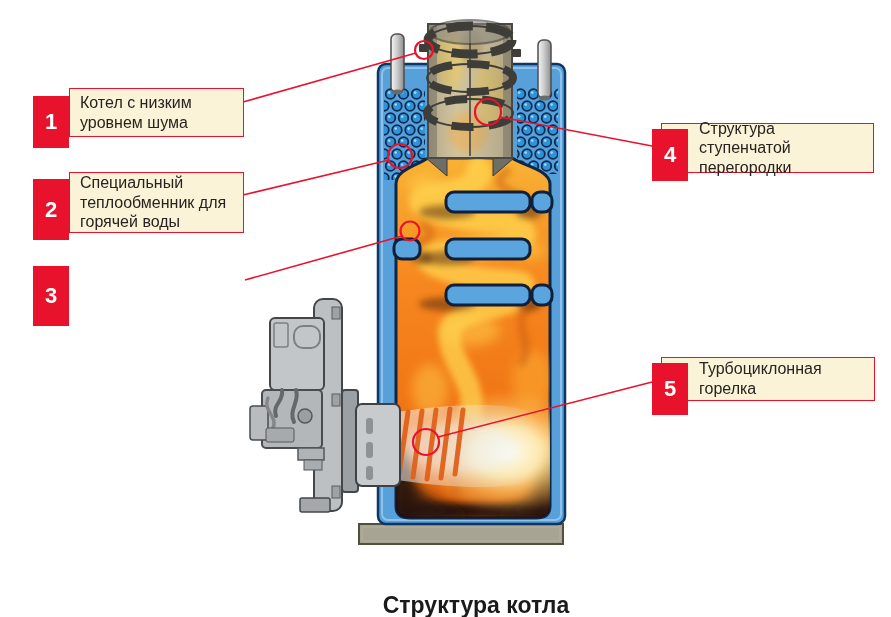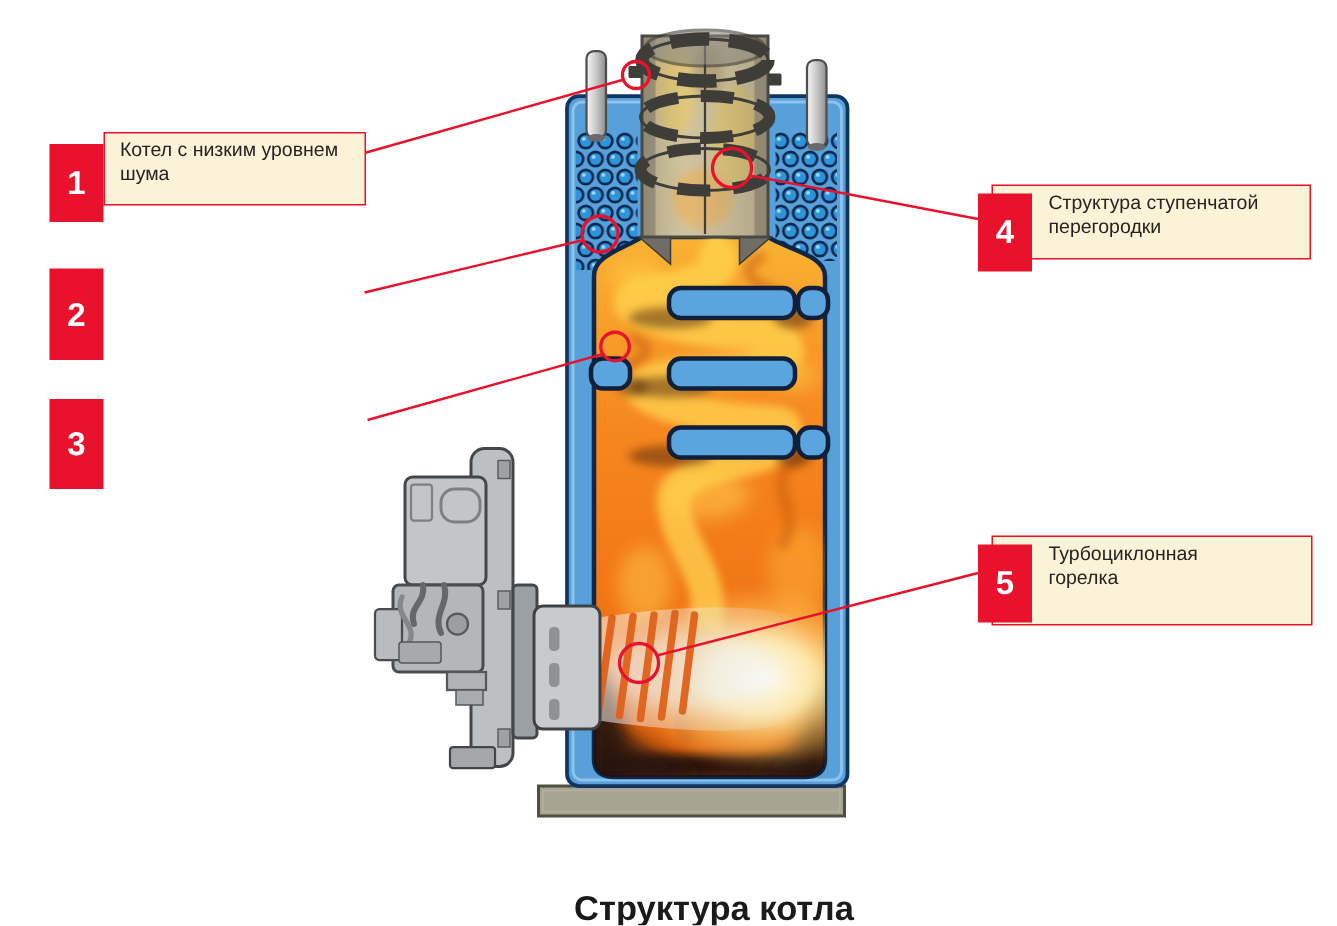--- a/index.html
+++ b/index.html
@@ -10,22 +10,22 @@
   }
   html,body{margin:0;padding:0;background:#fff;}
   .stage{position:relative;width:891px;height:617px;background:#fff;overflow:hidden;
          font-family:"Liberation Sans",sans-serif;}
   .stage svg.boiler{position:absolute;left:0;top:0;}
   .callout{position:absolute;}
   .callout .num{position:absolute;left:0;width:36px;background:var(--callout-red);color:#fff;
     font-family:"Liberation Sans",sans-serif;font-weight:bold;font-size:22px;line-height:1;
     display:flex;align-items:center;justify-content:center;z-index:2;}
   .callout .box{background:var(--callout-bg);border:1.5px solid var(--callout-red);
-    box-sizing:border-box;display:flex;position:relative;z-index:1;
-    font-size:13px;line-height:1.22;color:var(--callout-text);}
+    box-sizing:border-box;display:flex;align-items:center;position:relative;z-index:1;
+    font-size:16px;line-height:1.22;color:var(--callout-text);}
   .callout.left .box{margin-left:36px;padding:3px 5px 3px 10px;}
   .callout.right .box{margin-left:9px;padding:3px 5px 3px 37px;}
   .callout .label-text{display:block;}
   .c5 .label-text{max-width:120px;}
   .figure-title{position:absolute;left:296px;top:592px;width:360px;text-align:center;
     font-weight:bold;font-size:23px;color:var(--title-color);}
 </style>
 </head>
 <body>
 
@@ -223,34 +223,37 @@
 
   <div class="callout left c1" style="left:33px;top:88px">
     <div class="num" style="top:8px;height:52px">1</div>
     <div class="box" style="width:175px;height:49px">
       <span class="label-text">Котел с низким уровнем шума</span>
     </div>
   </div>
 
   <div class="callout left c2" style="left:33px;top:172px">
     <div class="num" style="top:7px;height:61px">2</div>
+    <div class="box" style="width:175px;height:61px">
+      <span class="label-text">Специальный теплообменник для горячей воды</span>
+    </div>
   </div>
 
   <div class="callout left c3" style="left:33px;top:258px">
     <div class="num" style="top:8px;height:60px">3</div>
   </div>
 
   <div class="callout right c4" style="left:652px;top:123px">
     <div class="num" style="top:6px;height:52px">4</div>
     <div class="box" style="width:213px;height:50px">
       <span class="label-text">Структура ступенчатой перегородки</span>
     </div>
   </div>
 
   <div class="callout right c5" style="left:652px;top:357px">
     <div class="num" style="top:6px;height:52px">5</div>
-    <div class="box" style="width:214px;height:60px">
+    <div class="box" style="width:214px;height:44px">
       <span class="label-text">Турбоциклонная горелка</span>
     </div>
   </div>
 
   <div class="figure-title">Структура котла</div>
 </div>
 
 </body></html>

